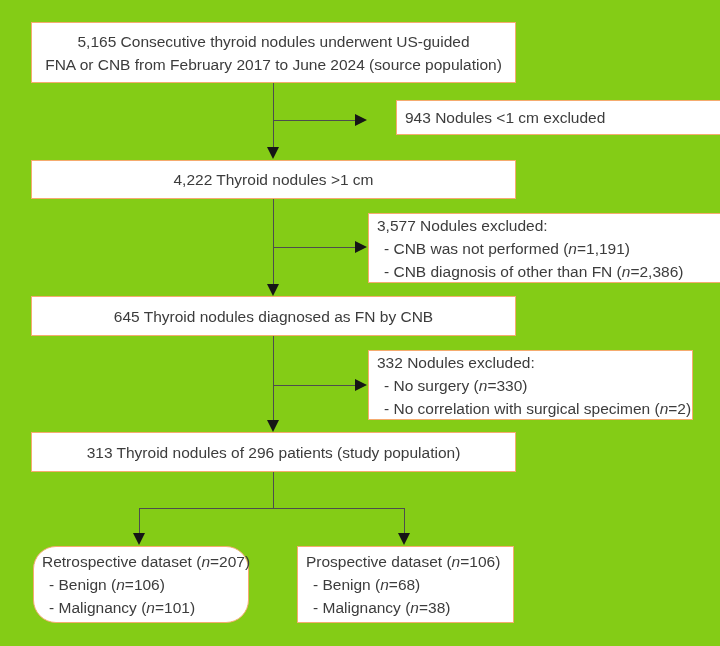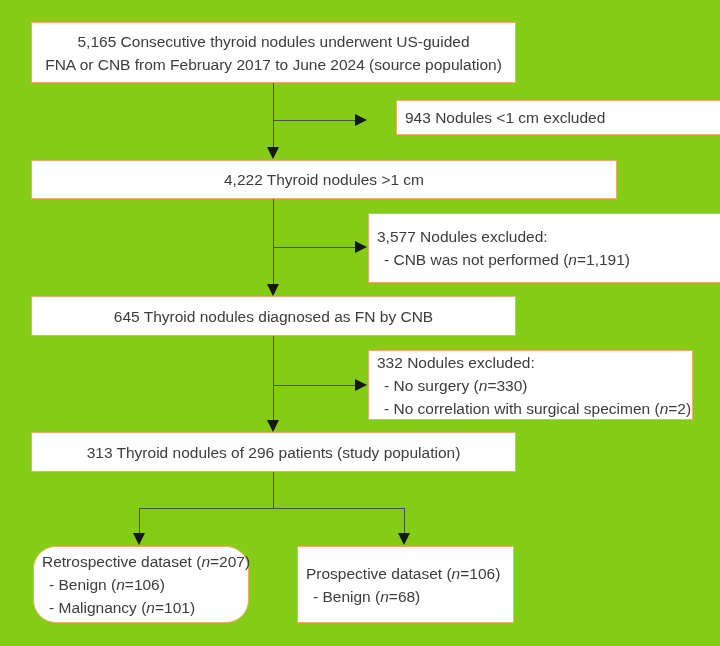--- a/index.html
+++ b/index.html
@@ -35,21 +35,21 @@
   .arr-d{position:absolute;width:0;height:0;
     border-left:6px solid transparent;border-right:6px solid transparent;
     border-top:12px solid var(--arrow);}
   .arr-r{position:absolute;width:0;height:0;
     border-top:6px solid transparent;border-bottom:6px solid transparent;
     border-left:12px solid var(--arrow);}
 
   
   #b-source{left:31px;top:22px;width:485px;height:61px;}
   #b-excl-size{left:368px;top:100px;width:325px;height:35px;margin-left:28px;}
-  #b-gt1cm{left:31px;top:160px;width:586px;height:39px;}
+  #b-gt1cm{left:31px;top:160px;width:485px;height:39px;}
   #b-excl-cnb{left:368px;top:213px;width:393px;height:70px;}
   #b-fn{left:31px;top:296px;width:485px;height:40px;}
   #b-excl-surg{left:368px;top:350px;width:325px;height:70px;text-align:center;}
   #b-study{left:31px;top:432px;width:485px;height:40px;}
   #b-retro{left:33px;top:546px;width:216px;height:77px;border-radius:23px;}
   #b-pros{left:297px;top:546px;width:217px;height:77px;}
 
   
   #v1{left:273px;top:83px;height:64px;}   #a1{left:267px;top:147px;}
   #h1{left:273px;top:120px;width:82px;}   #ah1{left:355px;top:114px;}
@@ -76,20 +76,21 @@
     <div class="line">943 Nodules &lt;1 cm excluded</div>
   </div>
 
   <div class="box center" id="b-gt1cm">
     <div class="line">4,222 Thyroid nodules &gt;1 cm</div>
   </div>
 
   <div class="box left" id="b-excl-cnb">
     <div class="line">3,577 Nodules excluded:</div>
     <div class="line">- CNB was not performed (<i>n</i>=1,191)</div>
+    <div class="line">- CNB diagnosis of other than FN (<i>n</i>=2,386)</div>
   </div>
 
   <div class="box center" id="b-fn">
     <div class="line">645 Thyroid nodules diagnosed as FN by CNB</div>
   </div>
 
   <div class="box left" id="b-excl-surg">
     <div class="line">332 Nodules excluded:</div>
     <div class="line">- No surgery (<i>n</i>=330)</div>
     <div class="line">- No correlation with surgical specimen (<i>n</i>=2)</div>
@@ -101,20 +102,21 @@
 
   <div class="box left" id="b-retro">
     <div class="line">Retrospective dataset (<i>n</i>=207)</div>
     <div class="line">- Benign (<i>n</i>=106)</div>
     <div class="line">- Malignancy (<i>n</i>=101)</div>
   </div>
 
   <div class="box left" id="b-pros">
     <div class="line">Prospective dataset (<i>n</i>=106)</div>
     <div class="line">- Benign (<i>n</i>=68)</div>
+    <div class="line">- Malignancy (<i>n</i>=38)</div>
   </div>
 
   <div class="vline" id="v1"></div>
   <div class="arr-d" id="a1"></div>
   <div class="hline" id="h1"></div>
   <div class="arr-r" id="ah1"></div>
 
   <div class="vline" id="v2"></div>
   <div class="arr-d" id="a2"></div>
   <div class="hline" id="h2"></div>

